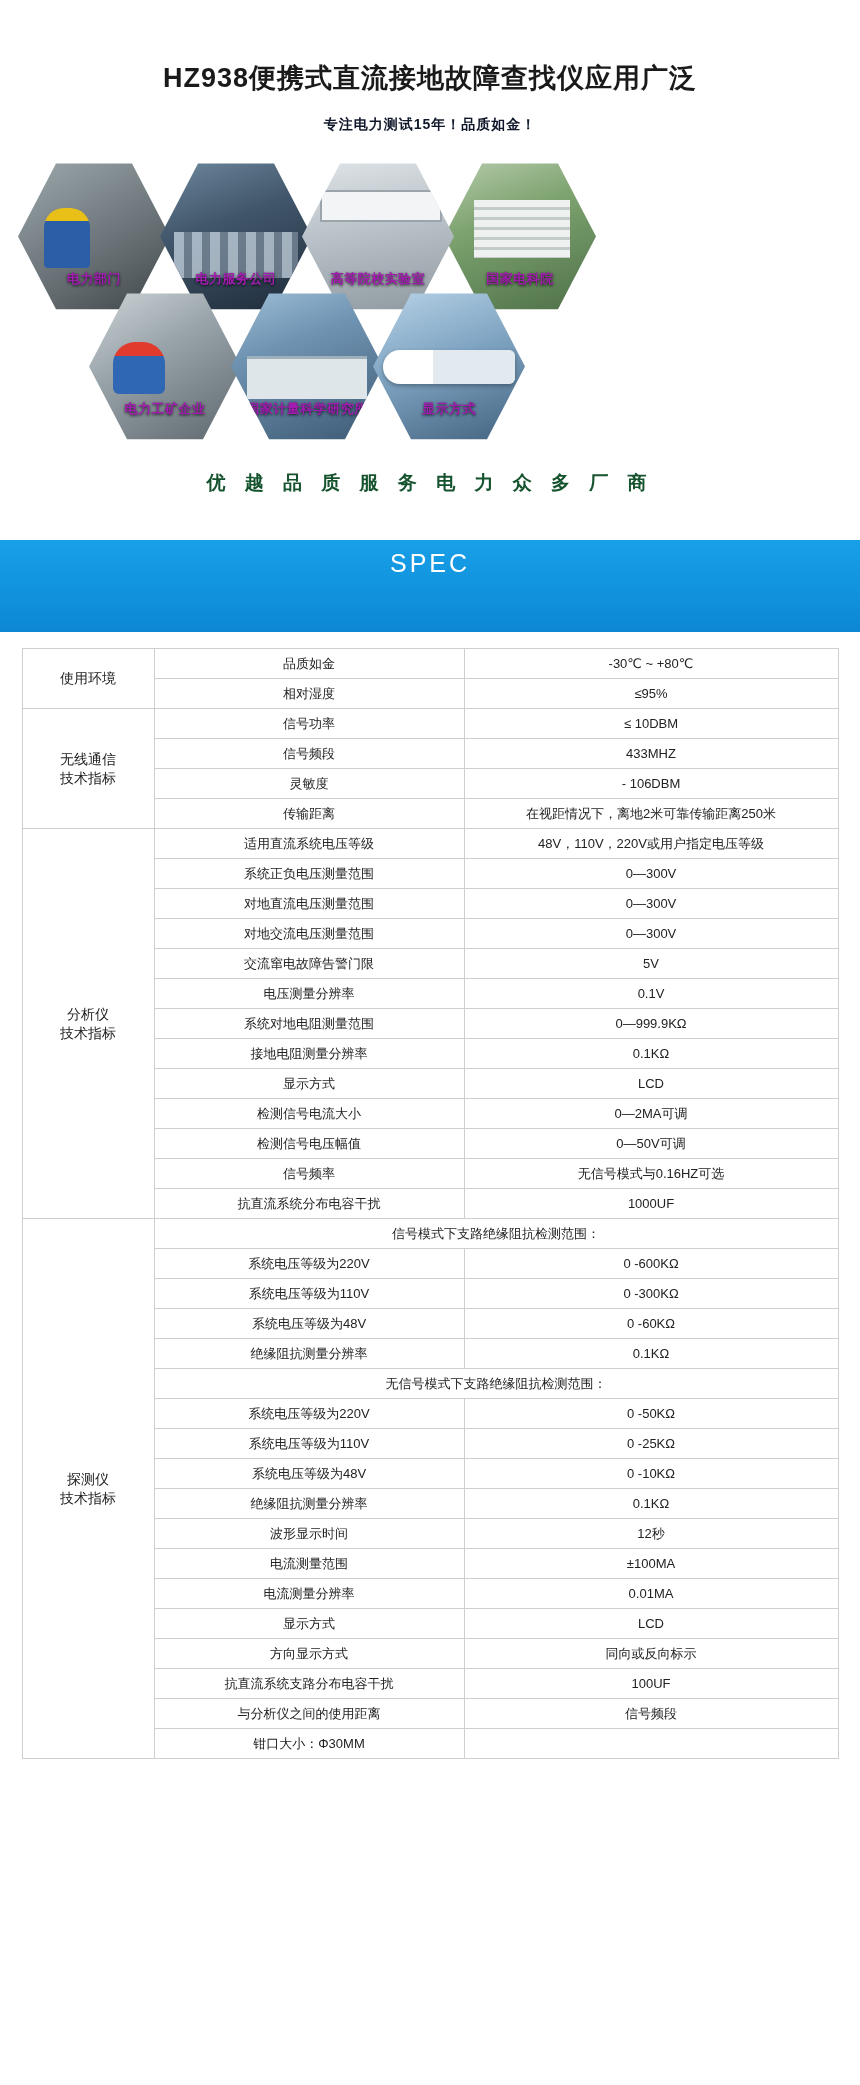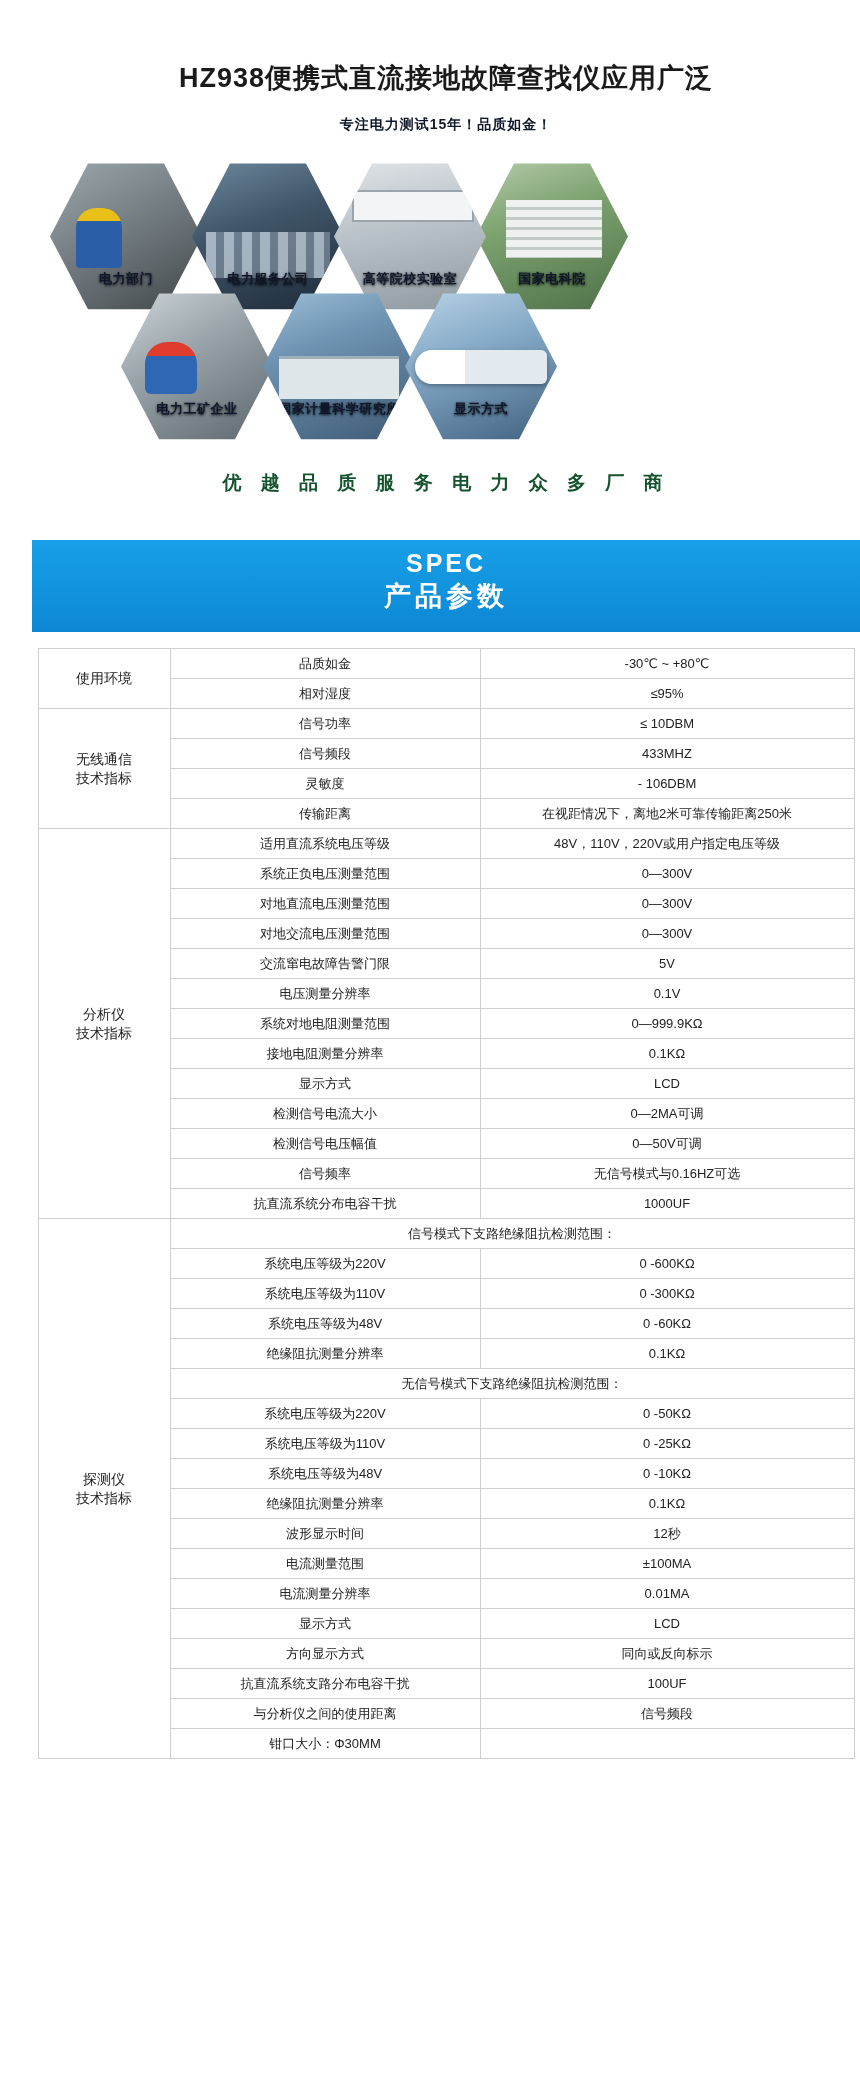--- a/index.html
+++ b/index.html
@@ -8,21 +8,20 @@
     background: #ffffff;
     font-family: "Liberation Sans", "DejaVu Sans", sans-serif;
   }
   .page {
     width: 860px;
     min-height: 2085px;
     margin: 0 auto;
     background: #ffffff;
     position: relative;
     overflow: hidden;
-    padding-left: 32px;
   }
 
   
   .hero {
     padding-top: 62px;
     text-align: center;
   }
   .hero-title {
     font-size: 27px;
     font-weight: bold;
@@ -54,21 +53,21 @@
     overflow: hidden;
   }
   .hex .photo {
     position: absolute;
     inset: 0;
   }
   .hex .cap {
     position: absolute;
     left: 0; right: 0; bottom: 24px;
     text-align: center;
-    color: #0f172a;
+    color: #a21caf;
     font-size: 13px;
     font-weight: bold;
     text-shadow: 0 1px 3px rgba(0,0,0,.85);
     letter-spacing: .5px;
   }
   
   .p1 { background: linear-gradient(150deg,#9ea9ad 0%,#7d878c 35%,#5d6569 70%,#3e4447 100%); }
   .p1:after { content:""; position:absolute; left:26px; top:48px; width:46px; height:60px;
               background: linear-gradient(180deg,#e8c018 0 22%, #2a5fa8 22% 100%); border-radius: 20px 20px 4px 4px; }
   .p2 { background: linear-gradient(160deg,#6f8a9e 0%,#41566b 40%,#1e2a38 100%); }
@@ -106,21 +105,21 @@
     margin-top: 44px;
     height: 92px;
     background: #1296e0;
     background: linear-gradient(180deg,#17a0e8 0%, #0d87d4 100%);
     color: #ffffff;
     text-align: center;
     padding-top: 8px;
   }
   .spec-en {
     font-size: 25px;
-    font-weight: bold;
+    font-weight: normal;
     letter-spacing: 3px;
     line-height: 1.25;
   }
   .spec-cn {
     font-size: 27px;
     font-weight: bold;
     letter-spacing: 4px;
     line-height: 1.25;
   }
 
@@ -188,21 +187,20 @@
     <div class="hex" style="left:373px; top:134px;">
       <div class="photo p7"></div>
       <div class="cap">显示方式</div>
     </div>
   </div>
 
   <div class="slogan">优 越 品 质 服 务 电 力 众 多 厂 商</div>
 
   <div class="spec-banner">
     <div class="spec-en">SPEC</div>
-    <div class="spec-cn">产品参数</div>
   </div>
 
   <table class="spec">
     <tbody id="spec-body">
         <tr>
           <td class="group" rowspan="2">
             <div class="grp-inner">使用环境</div>
           </td>
           <td class="item">品质如金</td>
           <td class="val">-30℃ ~ +80℃</td>

